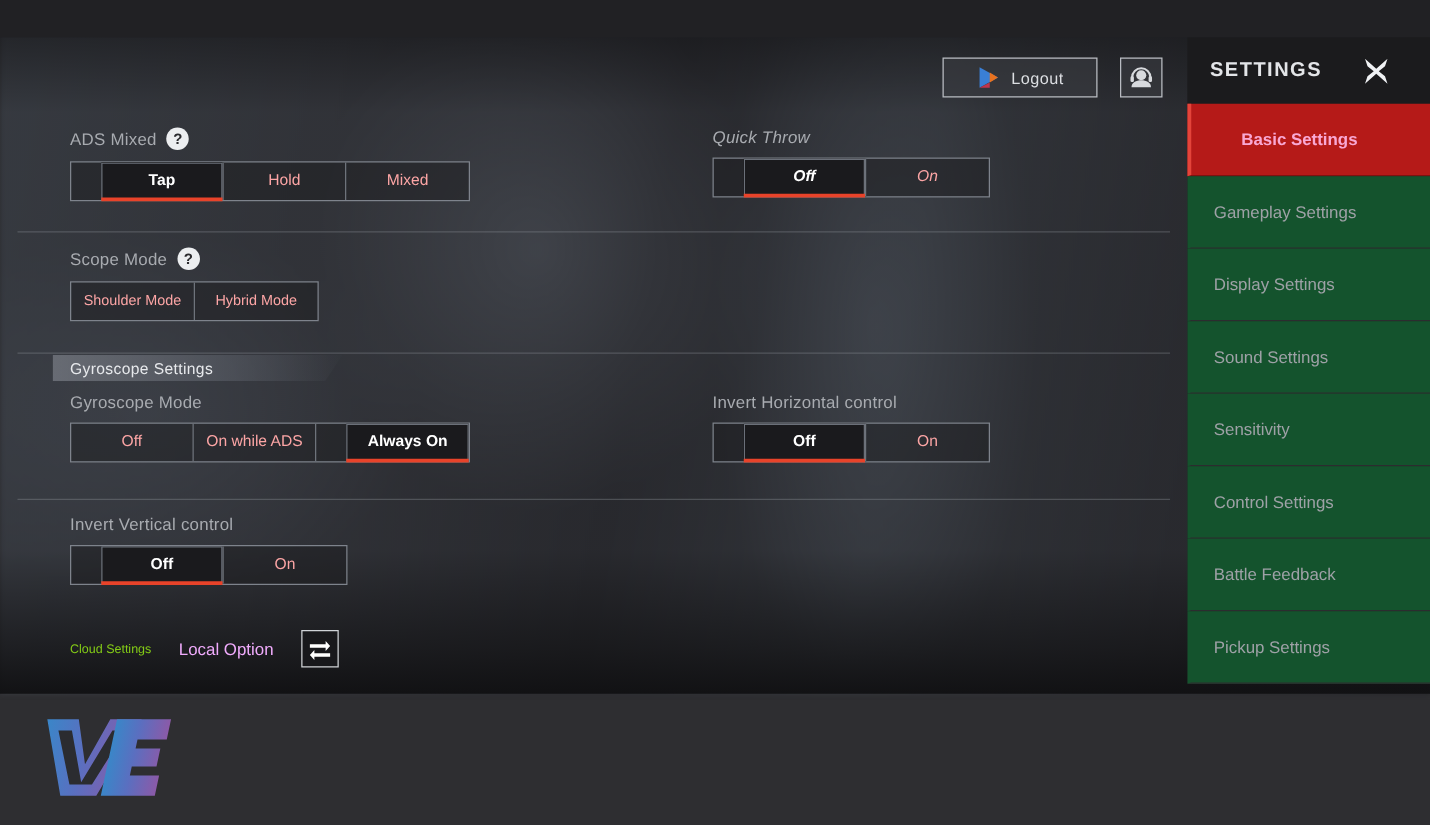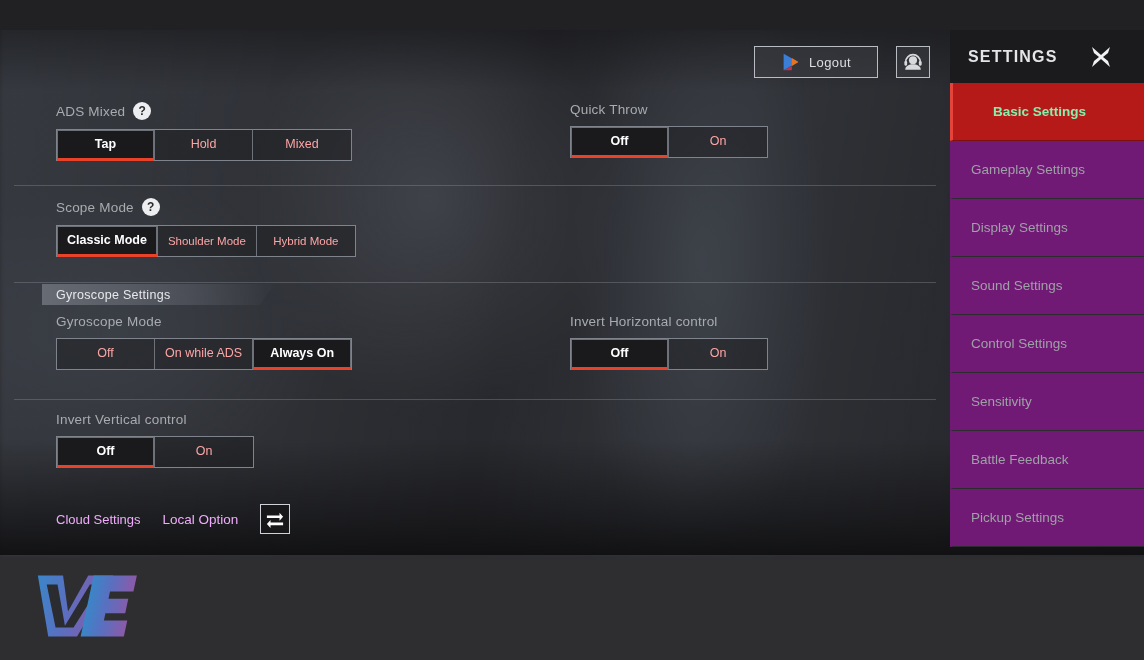--- a/index.html
+++ b/index.html
@@ -132,20 +132,21 @@
     cursor: pointer;
     background: transparent;
   }
   .seg-item:last-child { border-right: none; }
   .seg-item.two-line { font-size: 11.5px; }
   .seg-item.active {
     color: #ffffff;
     font-weight: bold;
     background: #1a1a1d;
     box-shadow: inset 0 0 0 1px #6b7079;
+    margin-left: 24px;
   }
   .seg-item.active::after {
     content: "";
     position: absolute;
     left: 0; right: 0; bottom: -1px;
     height: 3px;
     background: #e8432a;
   }
 
   .divider {
@@ -166,22 +167,22 @@
     color: #e7e9ec;
     font-size: 12.5px;
     letter-spacing: 0.3px;
     background: linear-gradient(to right, rgba(132,136,145,0.62), rgba(105,110,120,0.40) 62%, rgba(70,74,82,0.06));
     clip-path: polygon(0 0, 100% 0, calc(100% - 14px) 100%, 0 100%);
     width: 232px;
   }
 
   
   .cloud-link {
-    color: #f0abfc;
-    font-size: 13px;
+    color: #84cc16;
+    font-size: 10px;
     cursor: pointer;
   }
   .local-link {
     color: #f0abfc;
     font-size: 13.5px;
     cursor: pointer;
   }
   .swap-btn {
     width: 30px; height: 30px;
     border: 1px solid #cfd2d6;
@@ -236,25 +237,25 @@
   .side-item {
     height: 58px;
     display: flex; align-items: center;
     padding-left: 18px;
     color: #9ea1a6;
     font-size: 13.5px;
     line-height: 1.45;
     border-bottom: 1px solid #2c2c2f;
     border-left: 3px solid transparent;
     cursor: pointer;
-    background: #701a75;
+    background: #14532d;
   }
   .side-item.active {
     background: #b51a18;
-    color: #86efac;
+    color: #f9a8d4;
     font-weight: bold;
     border-left: 3px solid #e4443a;
     border-bottom-color: #7c1210;
     padding-left: 40px;
   }
 
   
   .brand {
     position: absolute;
     left: 30px; bottom: 18px;
@@ -299,39 +300,38 @@
         <span>ADS Mixed</span>
         <span class="help-icon">?</span>
       </div>
       <div class="seg">
         <div class="seg-item active">Tap</div>
         <div class="seg-item">Hold</div>
         <div class="seg-item">Mixed</div>
       </div>
     </div>
 
-    <div class="row" style="left:570px; top:10px;">
+    <div class="row" style="left:570px; top:10px;font-style:italic;">
       <div class="field-label">
         <span>Quick Throw</span>
       </div>
       <div class="seg">
         <div class="seg-item active">Off</div>
         <div class="seg-item">On</div>
       </div>
     </div>
 
     <div class="divider" style="top:93px;"></div>
 
     <div class="row" style="left:56px; top:106px;">
       <div class="field-label">
         <span>Scope Mode</span>
         <span class="help-icon">?</span>
       </div>
       <div class="seg">
-        <div class="seg-item active">Classic Mode</div>
         <div class="seg-item two-line">Shoulder Mode</div>
         <div class="seg-item two-line">Hybrid Mode</div>
       </div>
     </div>
 
     <div class="divider" style="top:190px;"></div>
 
     <div class="section-banner" style="position:absolute; left:42px; top:192px;">Gyroscope Settings</div>
 
     <div class="row" style="left:56px; top:222px;">
@@ -395,24 +395,24 @@
         <div class="side-item">
           <span>Gameplay Settings</span>
         </div>
         <div class="side-item">
           <span>Display Settings</span>
         </div>
         <div class="side-item">
           <span>Sound Settings</span>
         </div>
         <div class="side-item">
+          <span>Sensitivity</span>
+        </div>
+        <div class="side-item">
           <span>Control Settings</span>
-        </div>
-        <div class="side-item">
-          <span>Sensitivity</span>
         </div>
         <div class="side-item">
           <span>Battle Feedback</span>
         </div>
         <div class="side-item">
           <span>Pickup Settings</span>
         </div>
       </div>
   </div>
 

